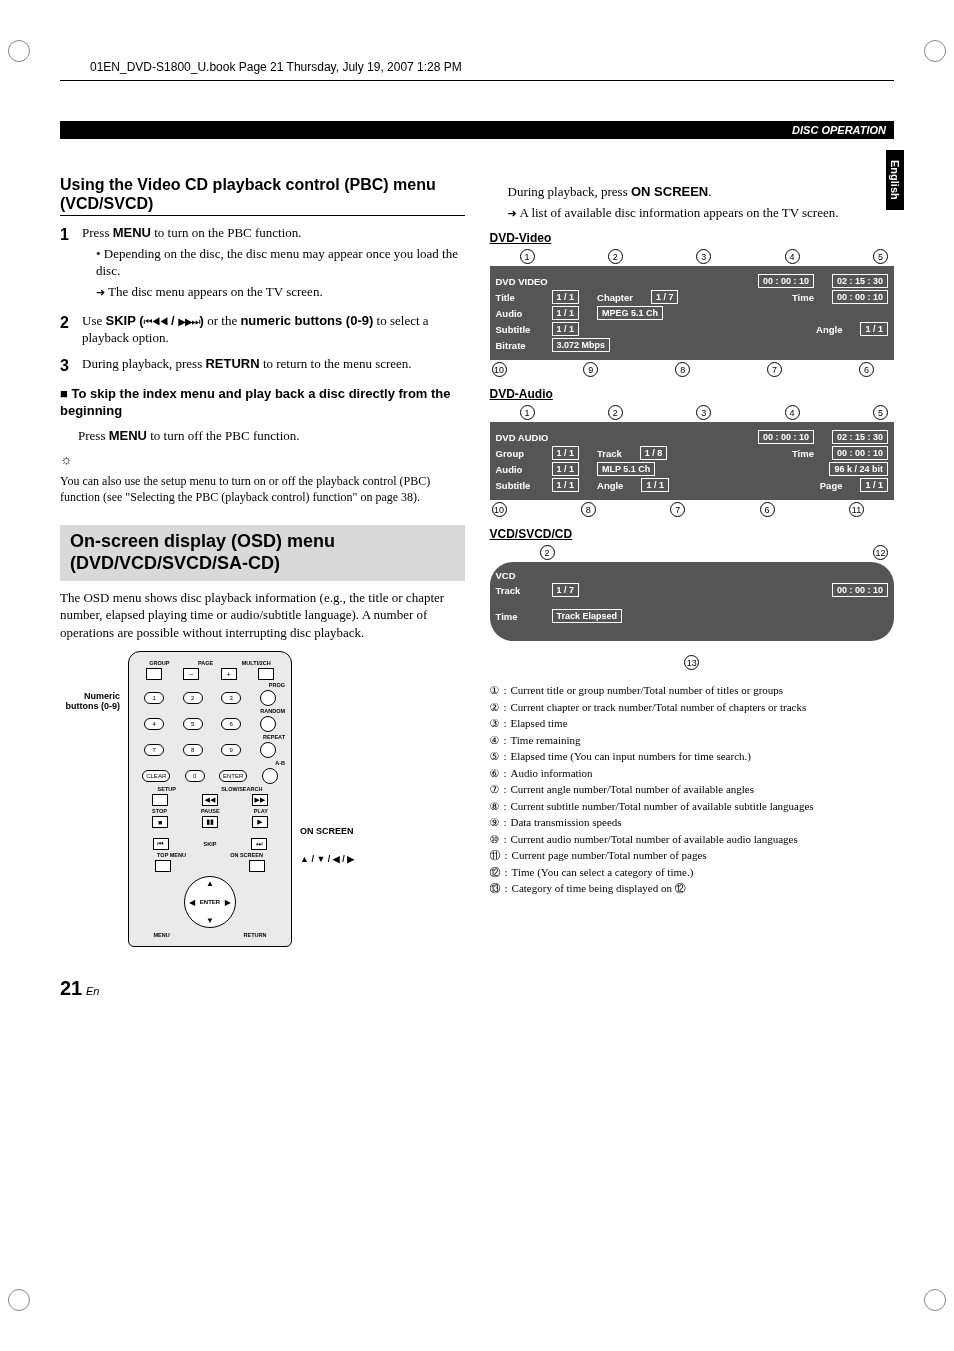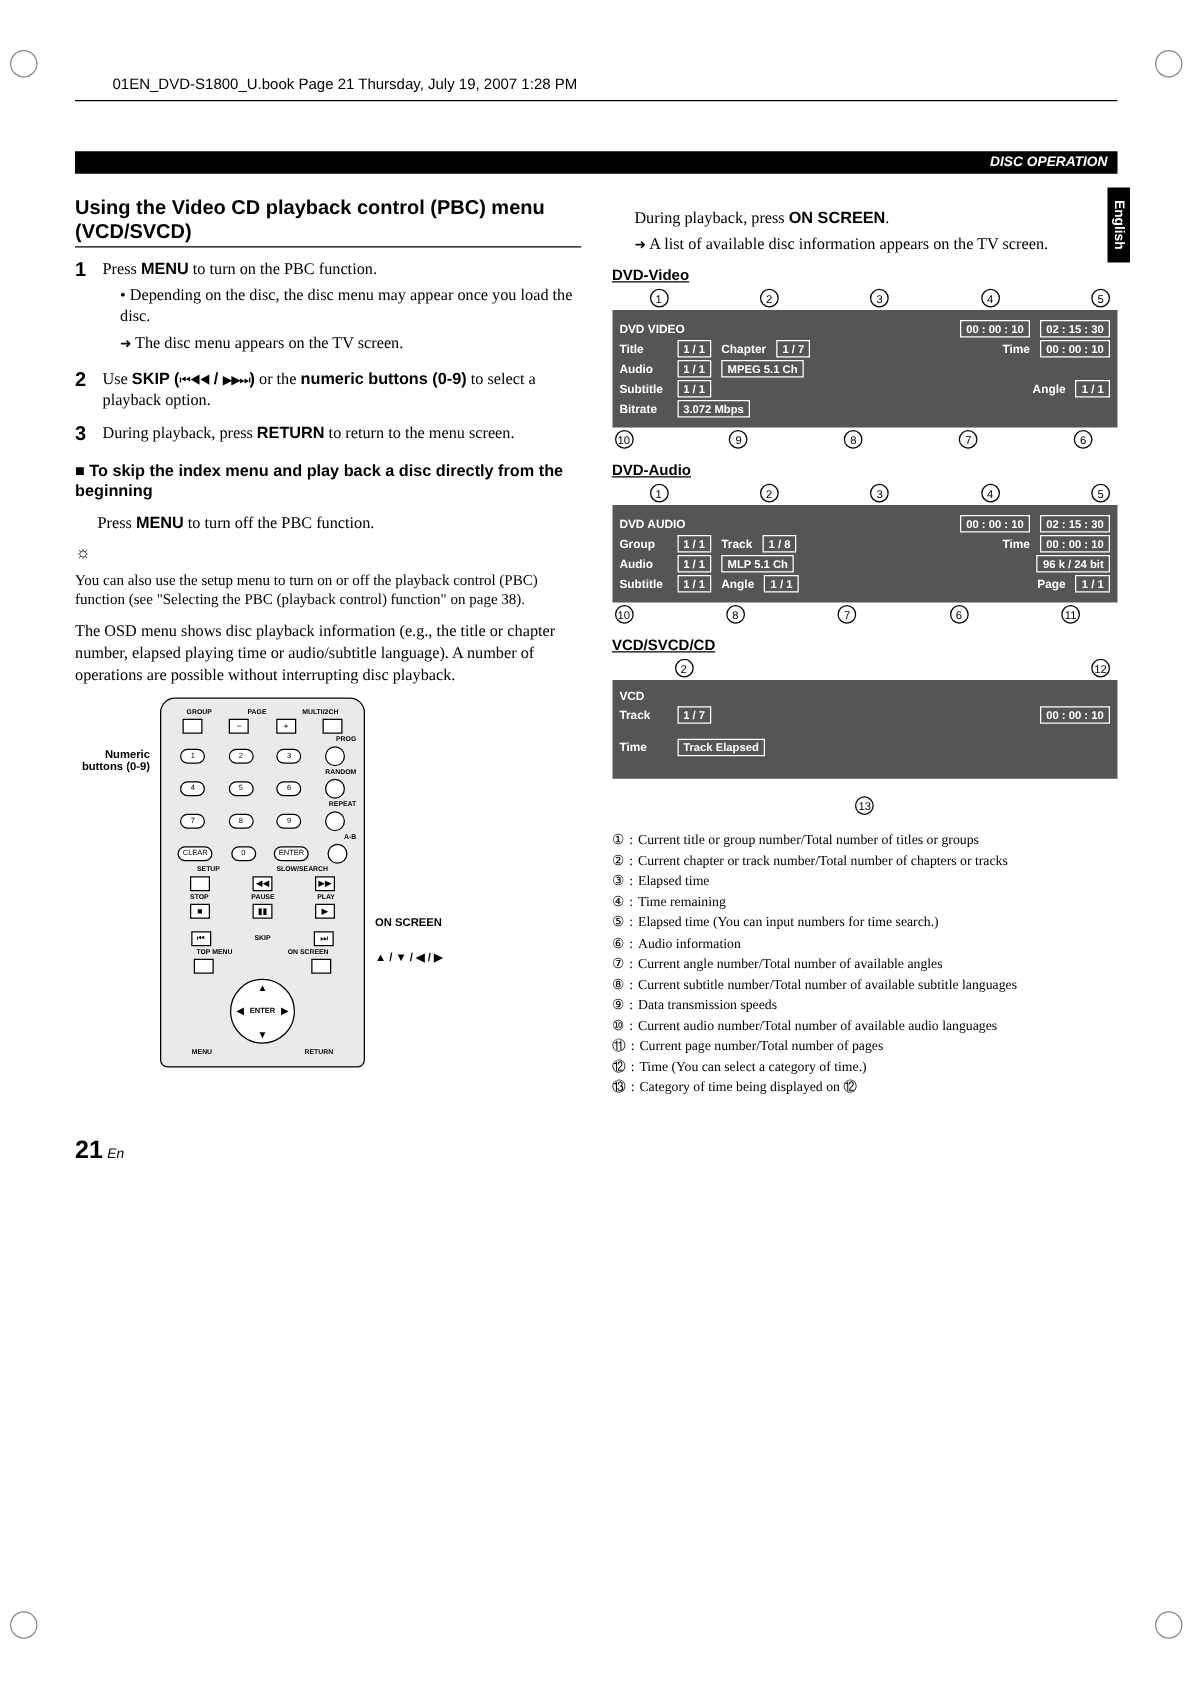--- a/index.html
+++ b/index.html
@@ -44,20 +44,21 @@
     padding: 10px 3px;
   }
   .columns {
     display: flex;
     gap: 25px;
     margin-top: 18px;
   }
   .col {
     flex: 1;
     min-width: 0;
+    margin-top: 18px;
   }
   h2 {
     font-family: Arial, sans-serif;
     font-weight: bold;
     font-size: 16px;
     margin: 0 0 4px 0;
     border-bottom: 1px solid #000;
     padding-bottom: 2px;
     line-height: 1.2;
   }
@@ -126,21 +127,21 @@
   }
   .co { border:1px solid #000; border-radius:50%; width:13px; height:13px; display:flex; align-items:center; justify-content:center; font-size:9px; background:#fff;}
   .osd {
     background: #555;
     color: #fff;
     font-family: Arial, sans-serif;
     font-size: 9.5px;
     font-weight: bold;
     padding: 6px;
   }
-  .osd-row { display: flex; align-items: center; gap: 8px; margin: 2px 0; flex-wrap: wrap;}
+  .osd-row { display: flex; align-items: center; gap: 18px; margin: 2px 0; flex-wrap: wrap;}
   .osd-box {
     border: 1.5px solid #fff;
     padding: 1px 4px;
     font-size: 9px;
     white-space: nowrap;
   }
   .osd-lbl { min-width: 38px; }
   .spacer { flex: 1; }
   
   .remote-area {
@@ -229,20 +230,23 @@
       </div>
 
       <div class="square-hd">To skip the index menu and play back a disc directly from the beginning</div>
       <div class="para" style="margin-left:18px;">
         <span>Press </span><span class="bold-sans">MENU</span><span> to turn off the PBC function.</span>
       </div>
 
       <div class="tip-icon">☼</div>
       <div class="tip">You can also use the setup menu to turn on or off the playback control (PBC) function (see "Selecting the PBC (playback control) function" on page 38).</div>
 
+      <div class="section-box">
+        <h1>On-screen display (OSD) menu (DVD/VCD/SVCD/SA-CD)</h1>
+      </div>
       <div class="para">The OSD menu shows disc playback information (e.g., the title or chapter number, elapsed playing time or audio/subtitle language). A number of operations are possible without interrupting disc playback.</div>
 
       <div class="remote-area">
         <div style="text-align:right;font-weight:bold;font-size:9px;width:60px;margin-top:40px;">Numeric buttons (0-9)</div>
         <div class="remote">
           <div class="r-row">
               <span class="lbl">GROUP</span>
               <span class="lbl">PAGE</span>
               <span class="lbl">MULTI/2CH</span>
             </div>
@@ -449,21 +453,21 @@
             <span class="co">11</span>
         </div>
       </div>
 
       <div class="sub-h">VCD/SVCD/CD</div>
       <div class="osd-wrap">
         <div class="callouts-top" style="justify-content:space-between;padding:0 6px 2px 50px;">
           <span class="co">2</span>
             <span class="co">12</span>
         </div>
-        <div class="osd" style="padding-bottom:16px;">
+        <div class="osd" style="padding-bottom:16px;border-radius:23px;">
           <div class="osd-row">
               <span class="osd-lbl">VCD</span>
             </div>
           <div class="osd-row">
               <span class="osd-lbl">Track</span>
               <span class="osd-box">1 / 7</span>
               <span class="spacer"></span>
               <span class="osd-box">00 : 00 : 10</span>
             </div>
           <div style="height:8px;"></div>

